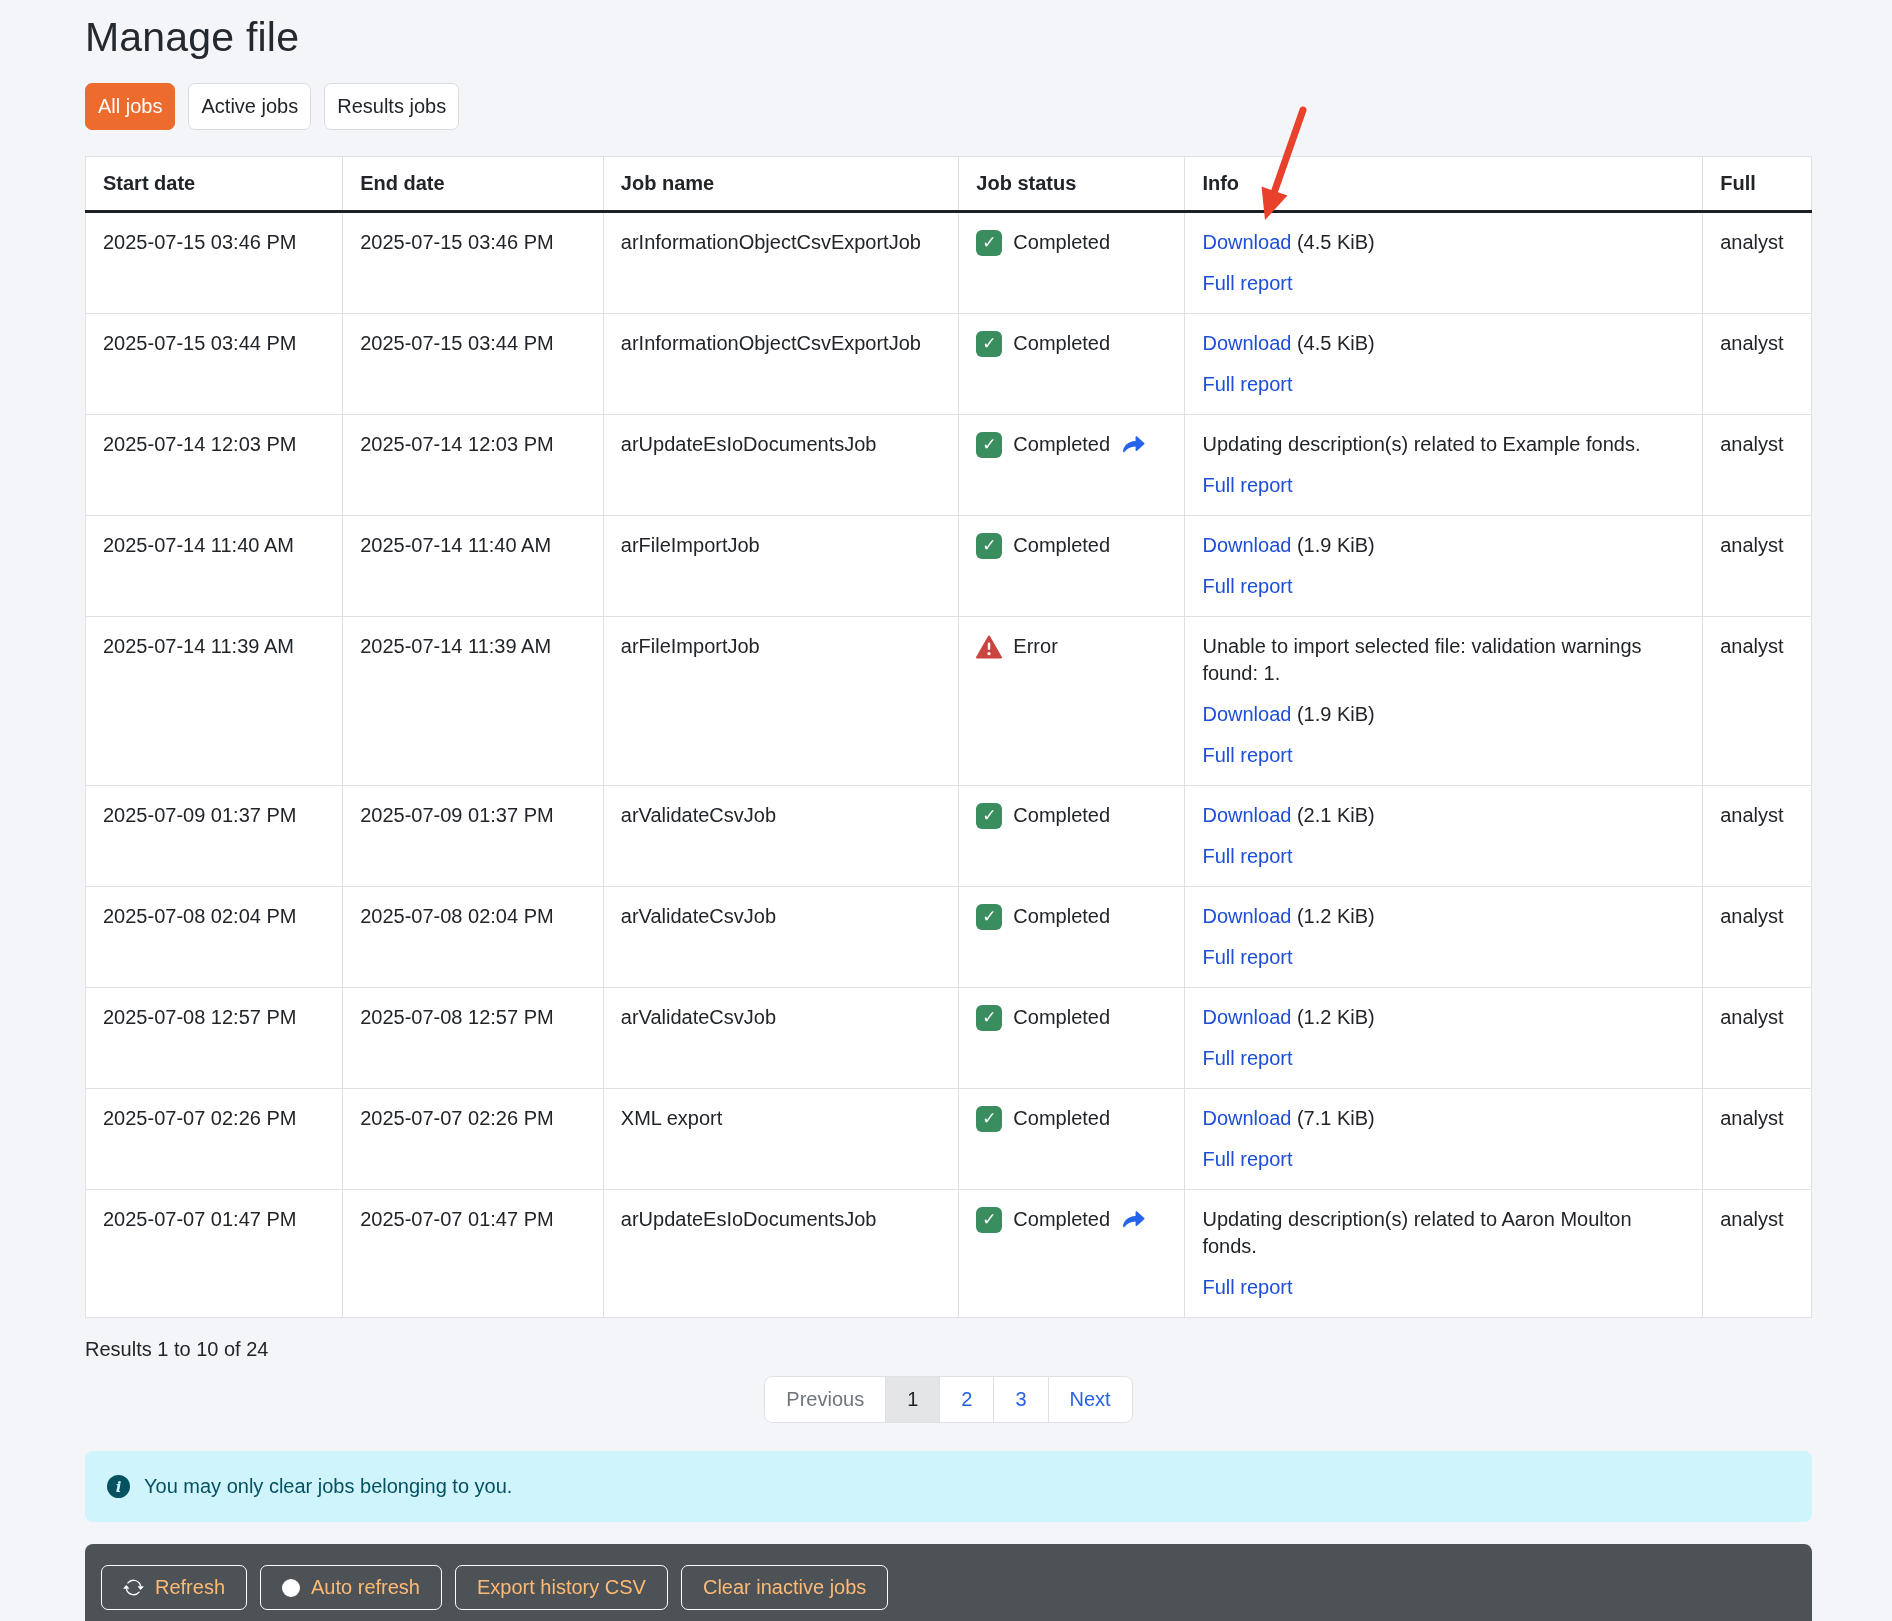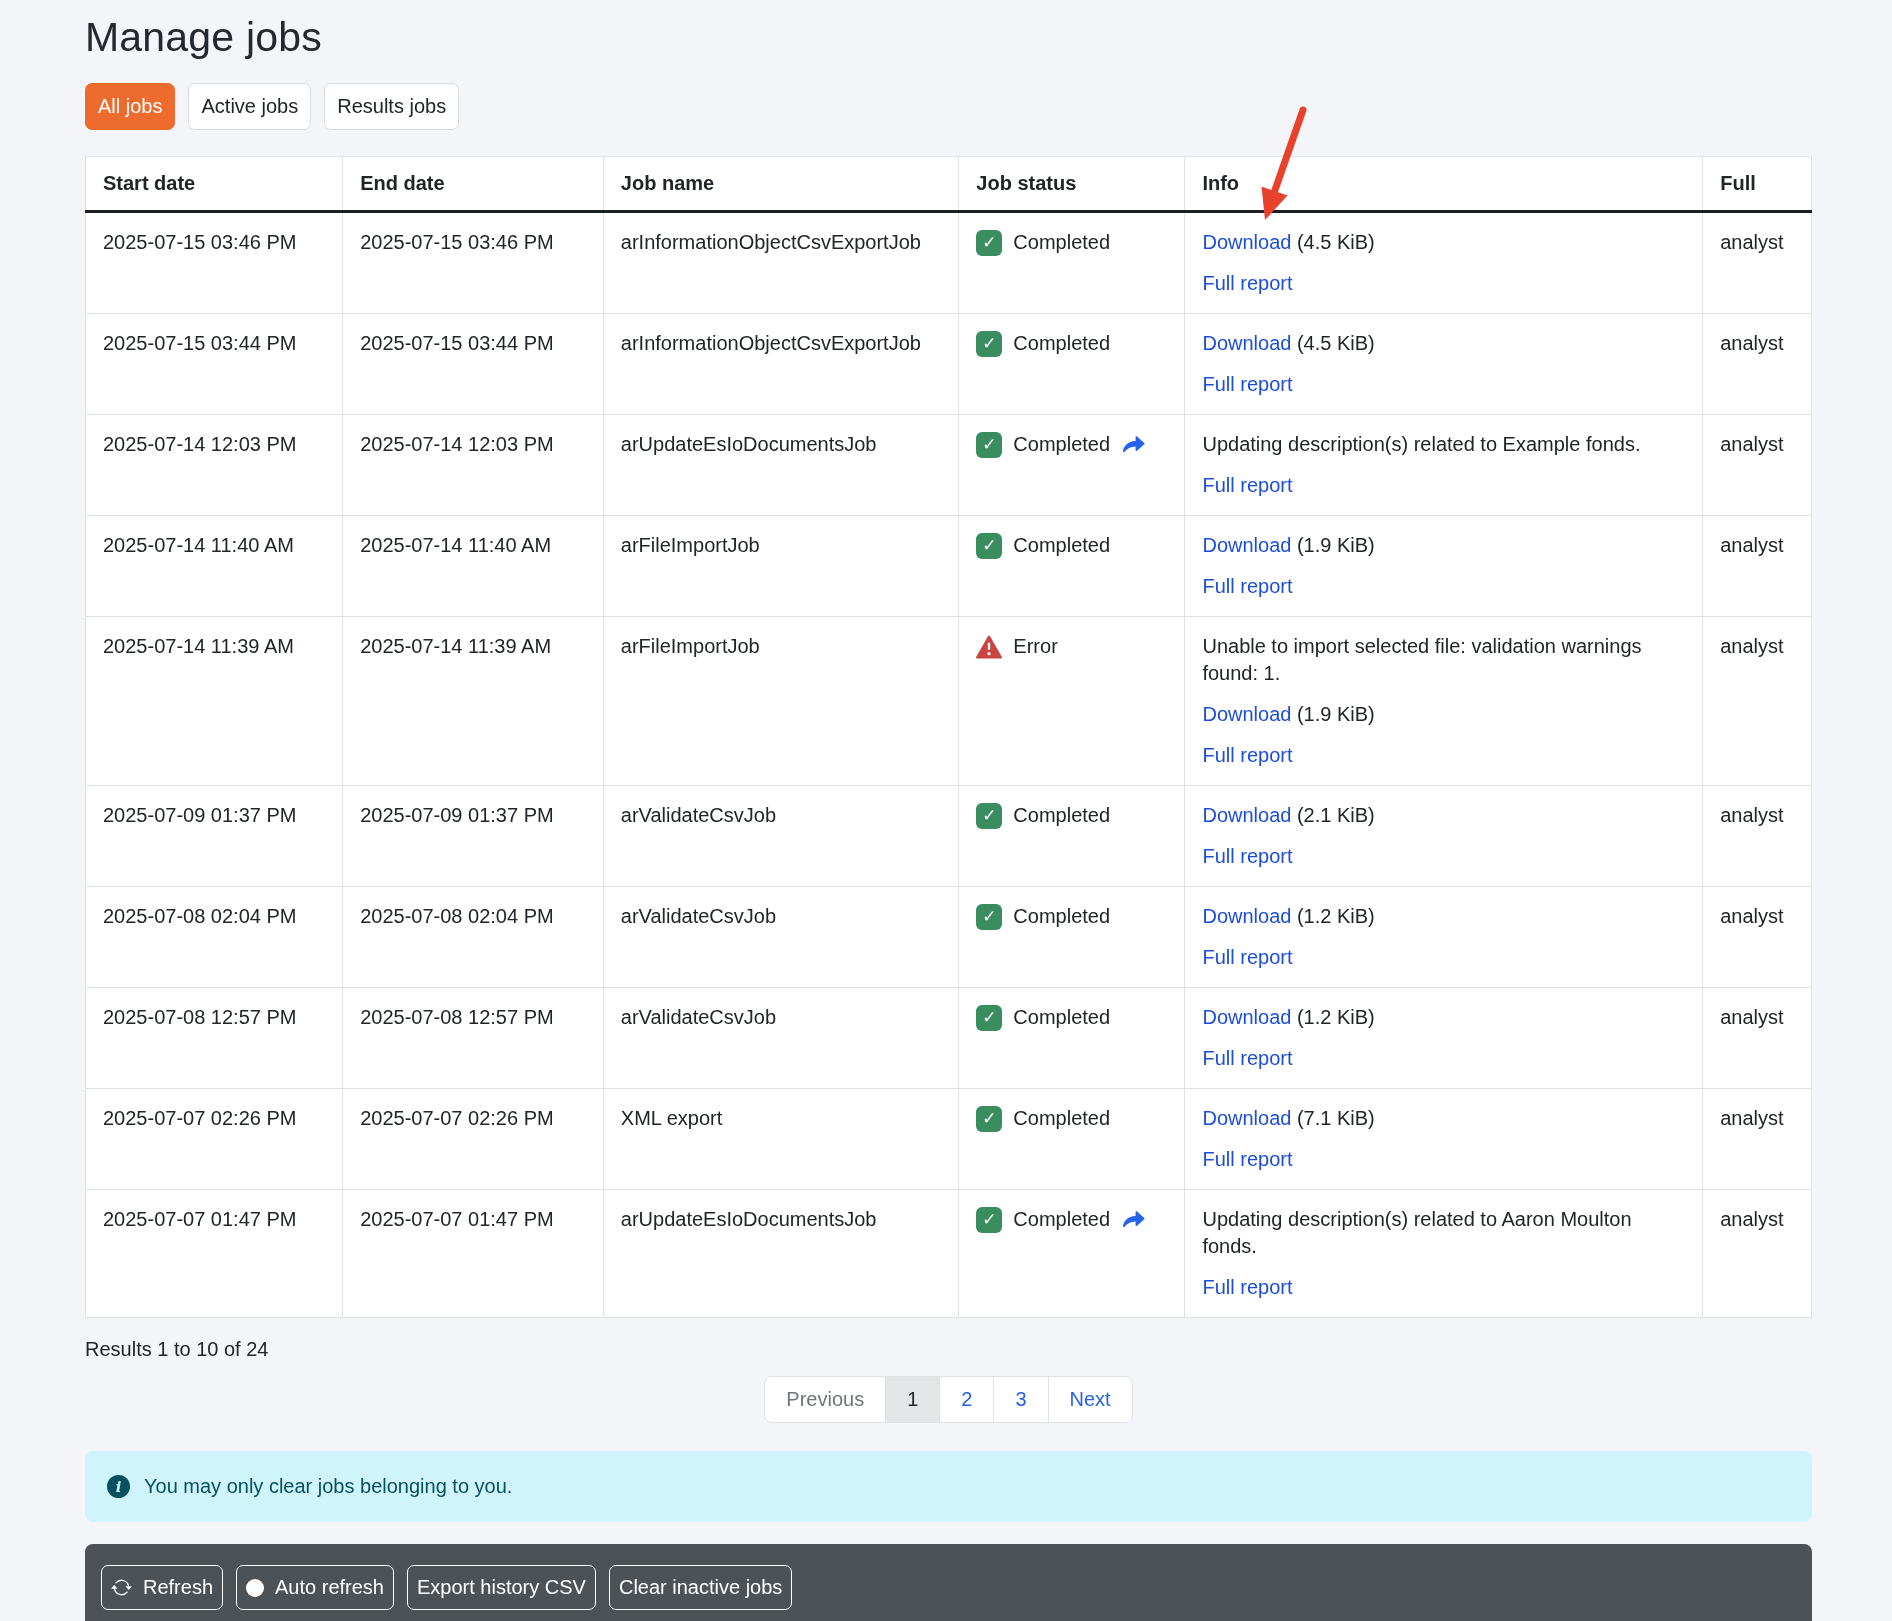--- a/index.html
+++ b/index.html
@@ -80,37 +80,37 @@
     font-size: 15px; font-weight: 700; font-family: "DejaVu Serif", serif; font-style: italic;
     flex: 0 0 auto;
   }
 
   .actions-bar {
     margin-top: 22px; background: #4d5257; border-radius: 8px;
     padding: 21px 16px; display: flex; gap: 13px;
   }
   .action-btn {
     background: transparent; border: 1.5px solid #ffffff; border-radius: 7px;
-    color: #ffffff; font-size: 20px; padding: 10px 9px; font-family: inherit;
+    color: #fdba74; font-size: 20px; padding: 10px 21px; font-family: inherit;
     display: inline-flex; align-items: center; gap: 11px; cursor: pointer;
   }
   .action-btn .btn-icon { display: inline-flex; align-items: center; }
   .dot-icon { width: 18px; height: 18px; border-radius: 50%; background: #ffffff; display: inline-block; }
 
   .annotation-arrow {
     position: absolute; left: 1240px; top: 104px; width: 80px; height: 130px;
     pointer-events: none; z-index: 10;
   }
 </style>
 </head>
 <body>
 
 <div class="container">
 
-  <h1 class="page-title">Manage jobs</h1>
+  <h1 class="page-title">Manage file</h1>
 
   <div class="filter-row">
     <button class="filter-btn active">All jobs</button>
     <button class="filter-btn">Active jobs</button>
     <button class="filter-btn">Results jobs</button>
   </div>
 
   <table class="jobs-table">
     <colgroup>
       <col style="width:14.9%">

